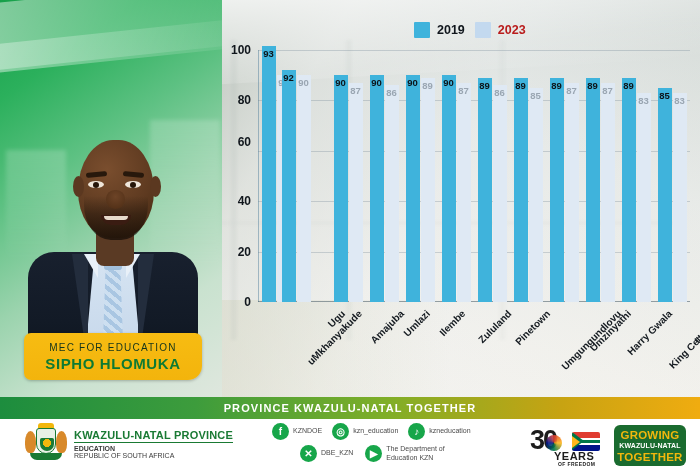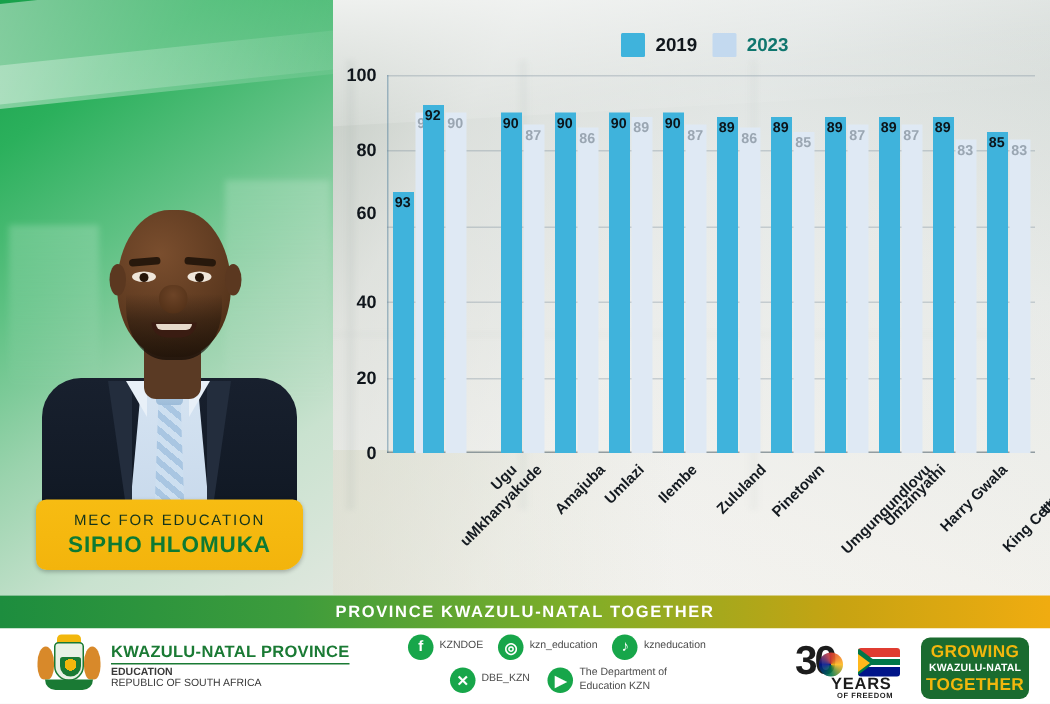--- a/index.html
+++ b/index.html
@@ -385,39 +385,39 @@
     </div>
 
     <div id="chart-area">
       <div id="legend">
           <div class="leg-item">
             <span class="leg-swatch" style="background: rgb(63, 179, 220);"></span>
             <span class="leg-label" style="color: rgb(16, 22, 28);">2019</span>
           </div>
           <div class="leg-item">
             <span class="leg-swatch" style="background: rgb(195, 217, 239);"></span>
-            <span class="leg-label" style="color: #0f766e;">2023</span>
+            <span class="leg-label" style="color: #b91c1c;">2023</span>
           </div>
         </div>
       <div id="plot">
         <div class="axis-line-y"></div>
         <div class="axis-line-x"></div>
       <div class="ytick" style="top: 252px;">0</div>
           <div class="gridline" style="top: 201.6px;"></div>
           <div class="ytick" style="top: 201.6px;">20</div>
           <div class="gridline" style="top: 151.2px;"></div>
           <div class="ytick" style="top: 151.2px;">40</div>
           <div class="gridline" style="top: 100.8px;"></div>
           <div class="ytick" style="top: 92px;">60</div>
           <div class="gridline" style="top: 50.4px;"></div>
           <div class="ytick" style="top: 50.4px;">80</div>
           <div class="gridline" style="top: 0px;"></div>
           <div class="ytick" style="top: 0px;">100</div>
           <div class="group" style="left: 0px; width: 36px;">
-            <div class="bar y2024" style="width: 14px; height: 174px; margin-right: 1px;">
+            <div class="bar y2024" style="width: 14px; height: 256px; margin-right: 1px;">
               <span class="vlabel">93</span>
             </div>
             <div class="bar y2023" style="width: 14px; height: 226.8px; margin-right: 0px;">
               <span class="vlabel">90</span>
             </div>
           </div>
           <div class="xlabel" style="left: 26px; top: 258px;">uMkhanyakude</div>
           <div class="group" style="left: 20px; width: 36px; text-align: right;">
             <div class="bar y2024" style="width: 14px; height: 231.84px; margin-right: 1px;">
               <span class="vlabel">92</span>

